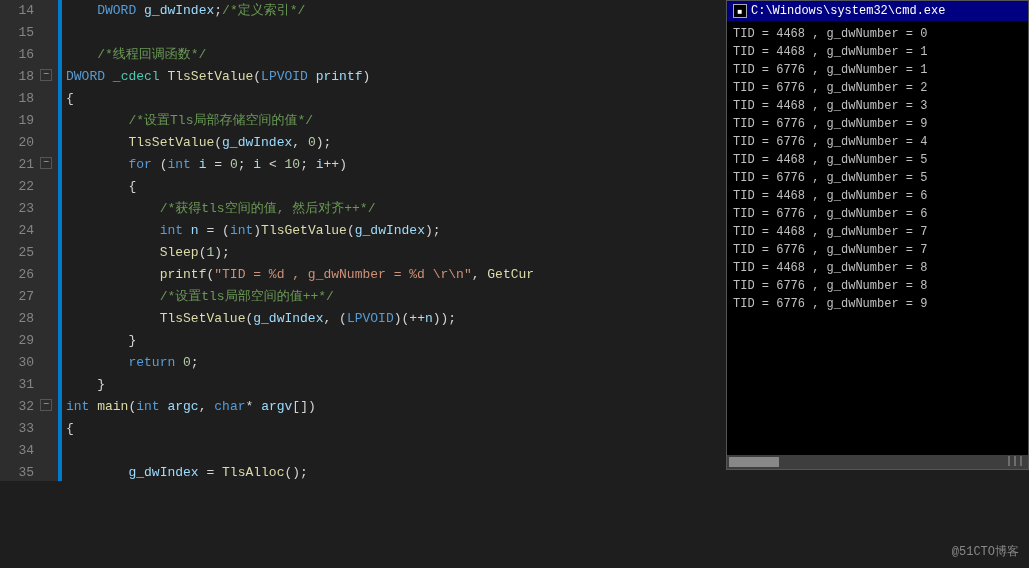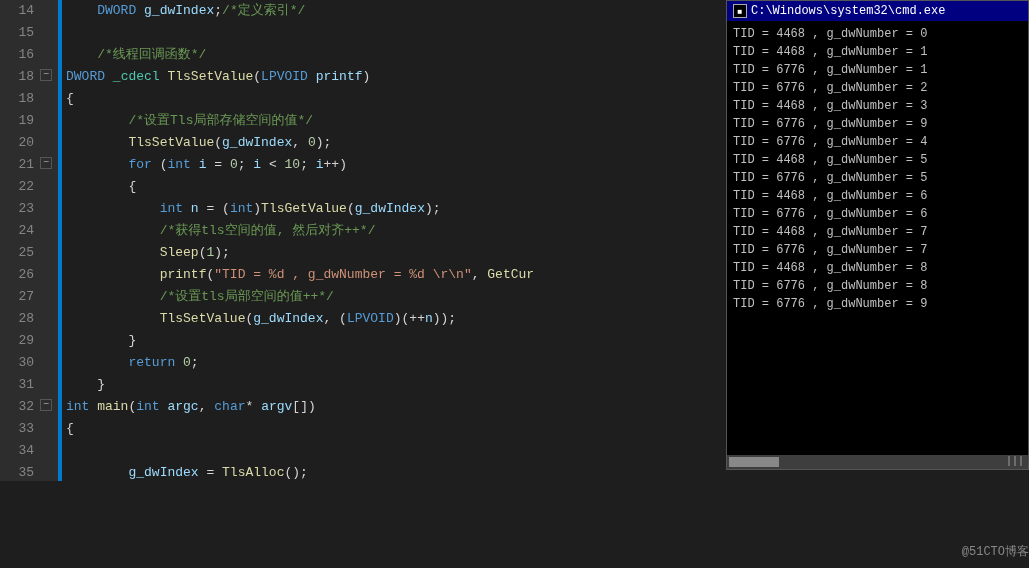--- a/index.html
+++ b/index.html
@@ -154,21 +154,21 @@
     .cmd-line {
       line-height: 18px;
       white-space: nowrap;
       color: #c0c0c0;
     }
 
     
     .watermark {
       position: absolute;
       bottom: 8px;
-      right: 0;
+      right: 10px;
       color: #888;
       font-size: 12px;
       font-family: 'Courier New', monospace;
     }
   </style>
 </head>
 <body>
 
 <div id="code-editor">
   <div class="left-bar"></div>
@@ -239,25 +239,25 @@
 
       <div class="code-line">
         &nbsp;&nbsp;&nbsp;&nbsp;&nbsp;&nbsp;&nbsp;&nbsp;<span class="kw">for</span> <span class="punct">(</span><span class="kw">int</span> <span class="var">i</span> = <span class="num">0</span>; <span class="var">i</span> &lt; <span class="num">10</span>; <span class="var">i</span>++<span class="punct">)</span>
       </div>
 
       <div class="code-line">
         &nbsp;&nbsp;&nbsp;&nbsp;&nbsp;&nbsp;&nbsp;&nbsp;<span class="punct">{</span>
       </div>
 
       <div class="code-line">
+        &nbsp;&nbsp;&nbsp;&nbsp;&nbsp;&nbsp;&nbsp;&nbsp;&nbsp;&nbsp;&nbsp;&nbsp;<span class="cm">/*获得tls空间的值, 然后对齐++*/</span>
+      </div>
+
+      <div class="code-line">
         &nbsp;&nbsp;&nbsp;&nbsp;&nbsp;&nbsp;&nbsp;&nbsp;&nbsp;&nbsp;&nbsp;&nbsp;<span class="kw">int</span> <span class="var">n</span> = <span class="punct">(</span><span class="kw">int</span><span class="punct">)</span><span class="fn">TlsGetValue</span><span class="punct">(</span><span class="var">g_dwIndex</span><span class="punct">)</span>;
-      </div>
-
-      <div class="code-line">
-        &nbsp;&nbsp;&nbsp;&nbsp;&nbsp;&nbsp;&nbsp;&nbsp;&nbsp;&nbsp;&nbsp;&nbsp;<span class="cm">/*获得tls空间的值, 然后对齐++*/</span>
       </div>
 
       <div class="code-line">
         &nbsp;&nbsp;&nbsp;&nbsp;&nbsp;&nbsp;&nbsp;&nbsp;&nbsp;&nbsp;&nbsp;&nbsp;<span class="fn">Sleep</span><span class="punct">(</span><span class="num">1</span><span class="punct">)</span>;
       </div>
 
       <div class="code-line">
         &nbsp;&nbsp;&nbsp;&nbsp;&nbsp;&nbsp;&nbsp;&nbsp;&nbsp;&nbsp;&nbsp;&nbsp;<span class="fn">printf</span><span class="punct">(</span><span class="str">"TID = %d , g_dwNumber = %d \r\n"</span>, <span class="fn">GetCur</span>
       </div>
 

